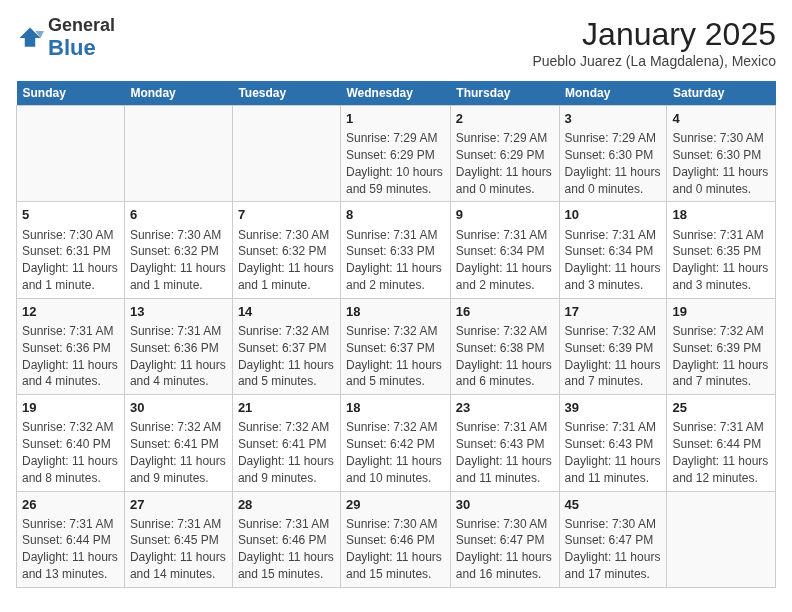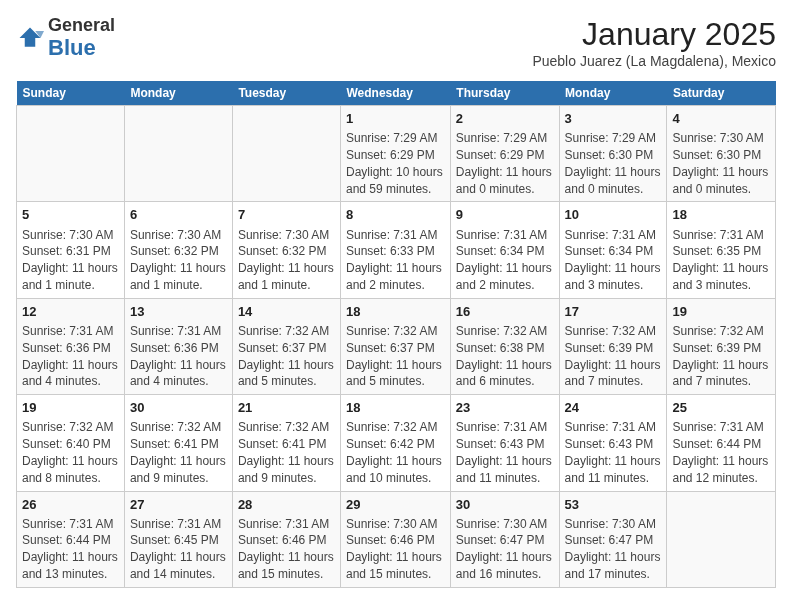--- a/index.html
+++ b/index.html
@@ -269,21 +269,21 @@
 Sunset: 6:42 PM
 Daylight: 11 hours and 10 minutes.</div>
         </td>
         <td>
           <span class="day-number">23</span>
           <div class="day-info" style="white-space: pre-line;">Sunrise: 7:31 AM
 Sunset: 6:43 PM
 Daylight: 11 hours and 11 minutes.</div>
         </td>
         <td>
-          <span class="day-number">24</span>
+          <span class="day-number">39</span>
           <div class="day-info" style="white-space: pre-line;">Sunrise: 7:31 AM
 Sunset: 6:43 PM
 Daylight: 11 hours and 11 minutes.</div>
         </td>
         <td>
           <span class="day-number">25</span>
           <div class="day-info" style="white-space: pre-line;">Sunrise: 7:31 AM
 Sunset: 6:44 PM
 Daylight: 11 hours and 12 minutes.</div>
         </td>
@@ -313,21 +313,21 @@
 Sunset: 6:46 PM
 Daylight: 11 hours and 15 minutes.</div>
         </td>
         <td>
           <span class="day-number">30</span>
           <div class="day-info" style="white-space: pre-line;">Sunrise: 7:30 AM
 Sunset: 6:47 PM
 Daylight: 11 hours and 16 minutes.</div>
         </td>
         <td>
-          <span class="day-number">53</span>
+          <span class="day-number">45</span>
           <div class="day-info" style="white-space: pre-line;">Sunrise: 7:30 AM
 Sunset: 6:47 PM
 Daylight: 11 hours and 17 minutes.</div>
         </td>
         <td></td>
       </tr>
     </tbody>
 </table>
 
 </body></html>

